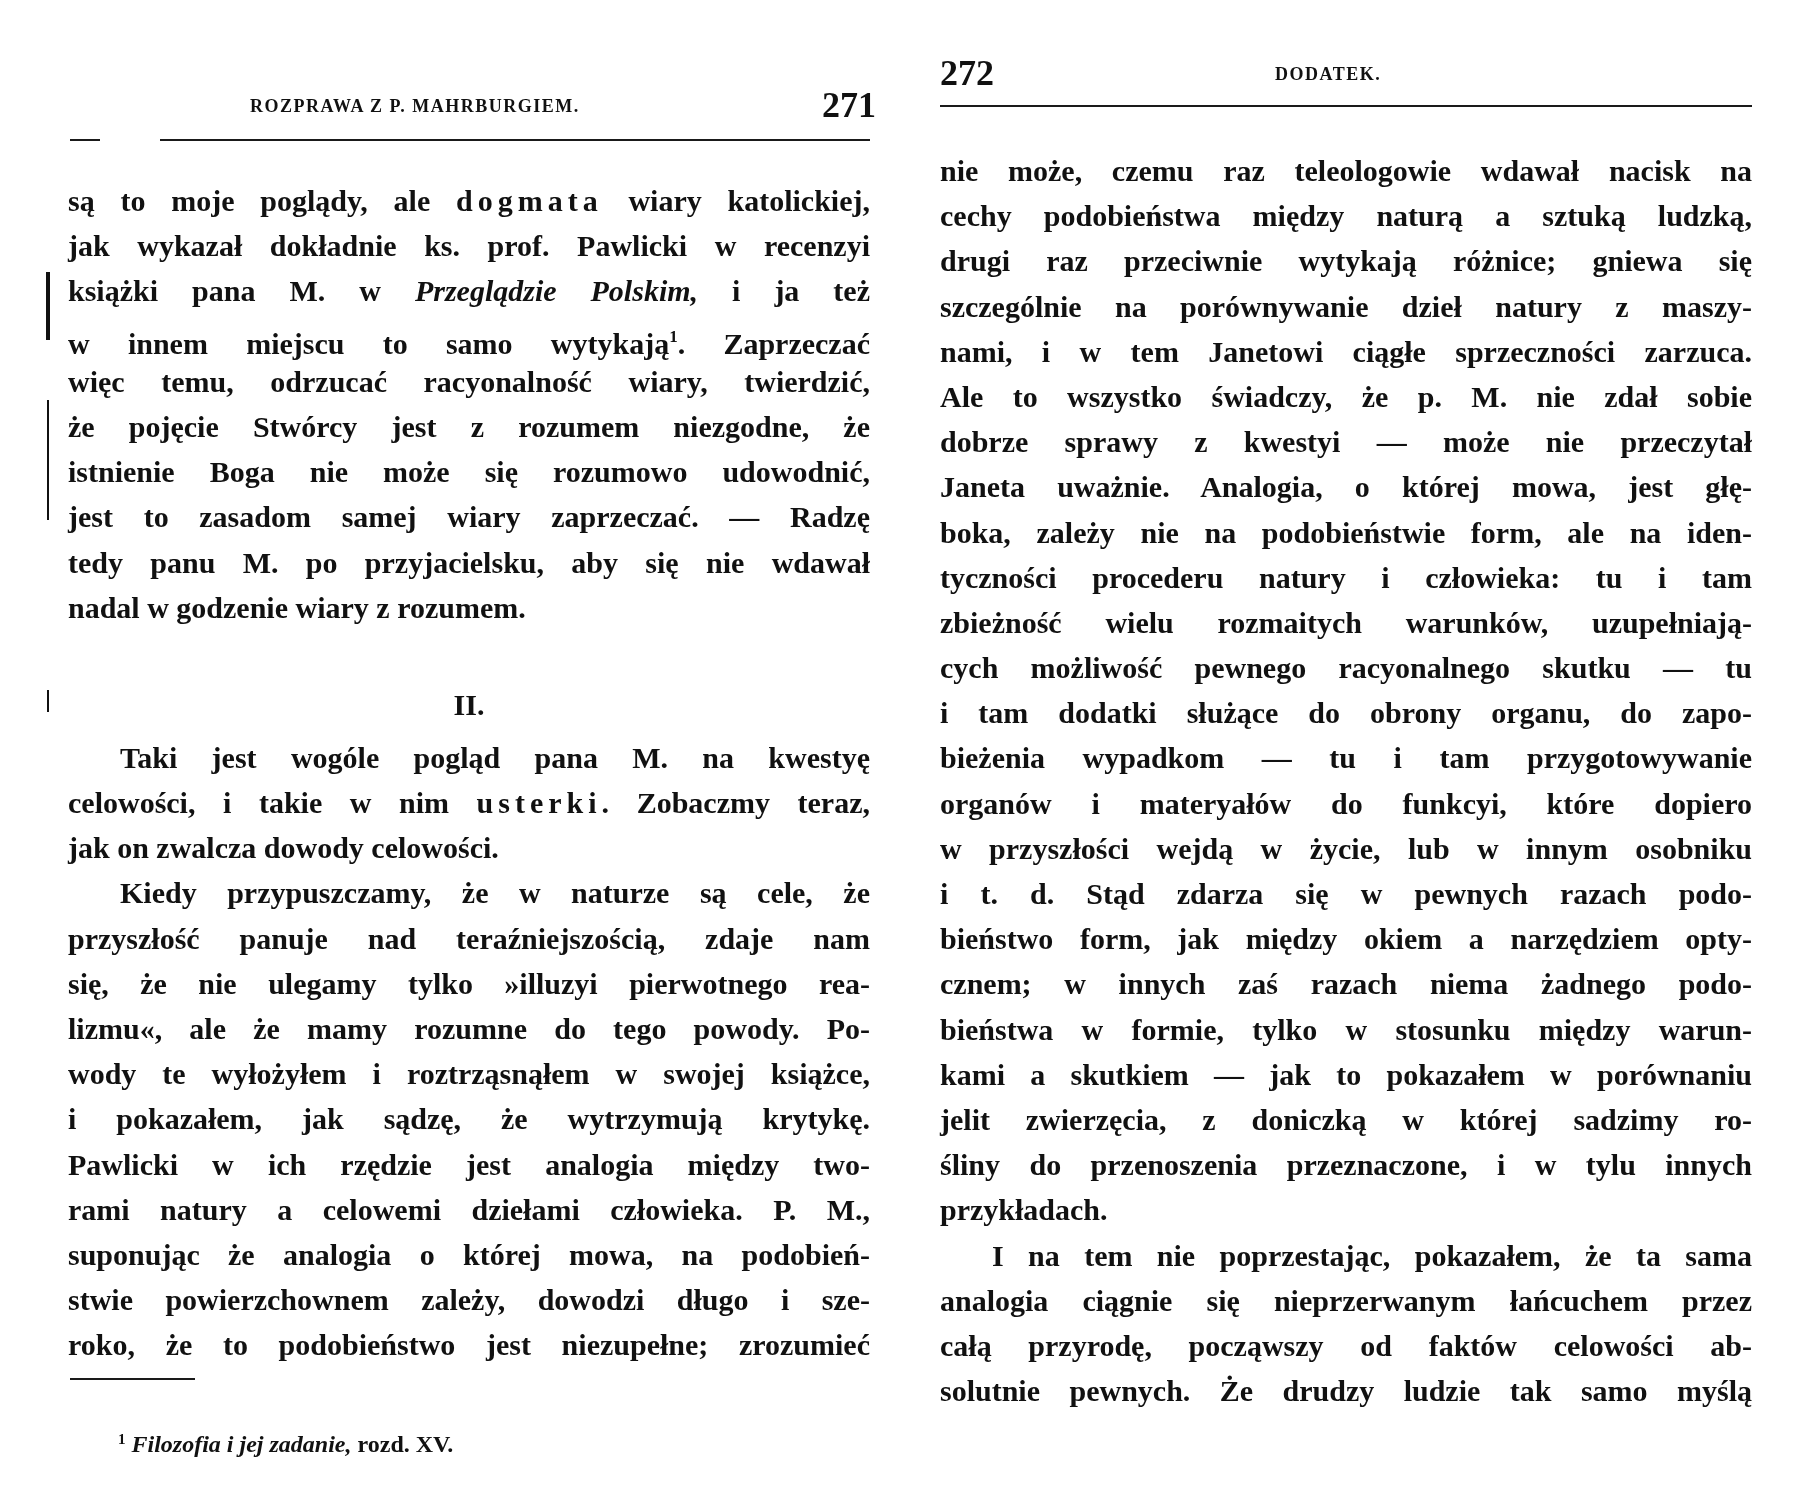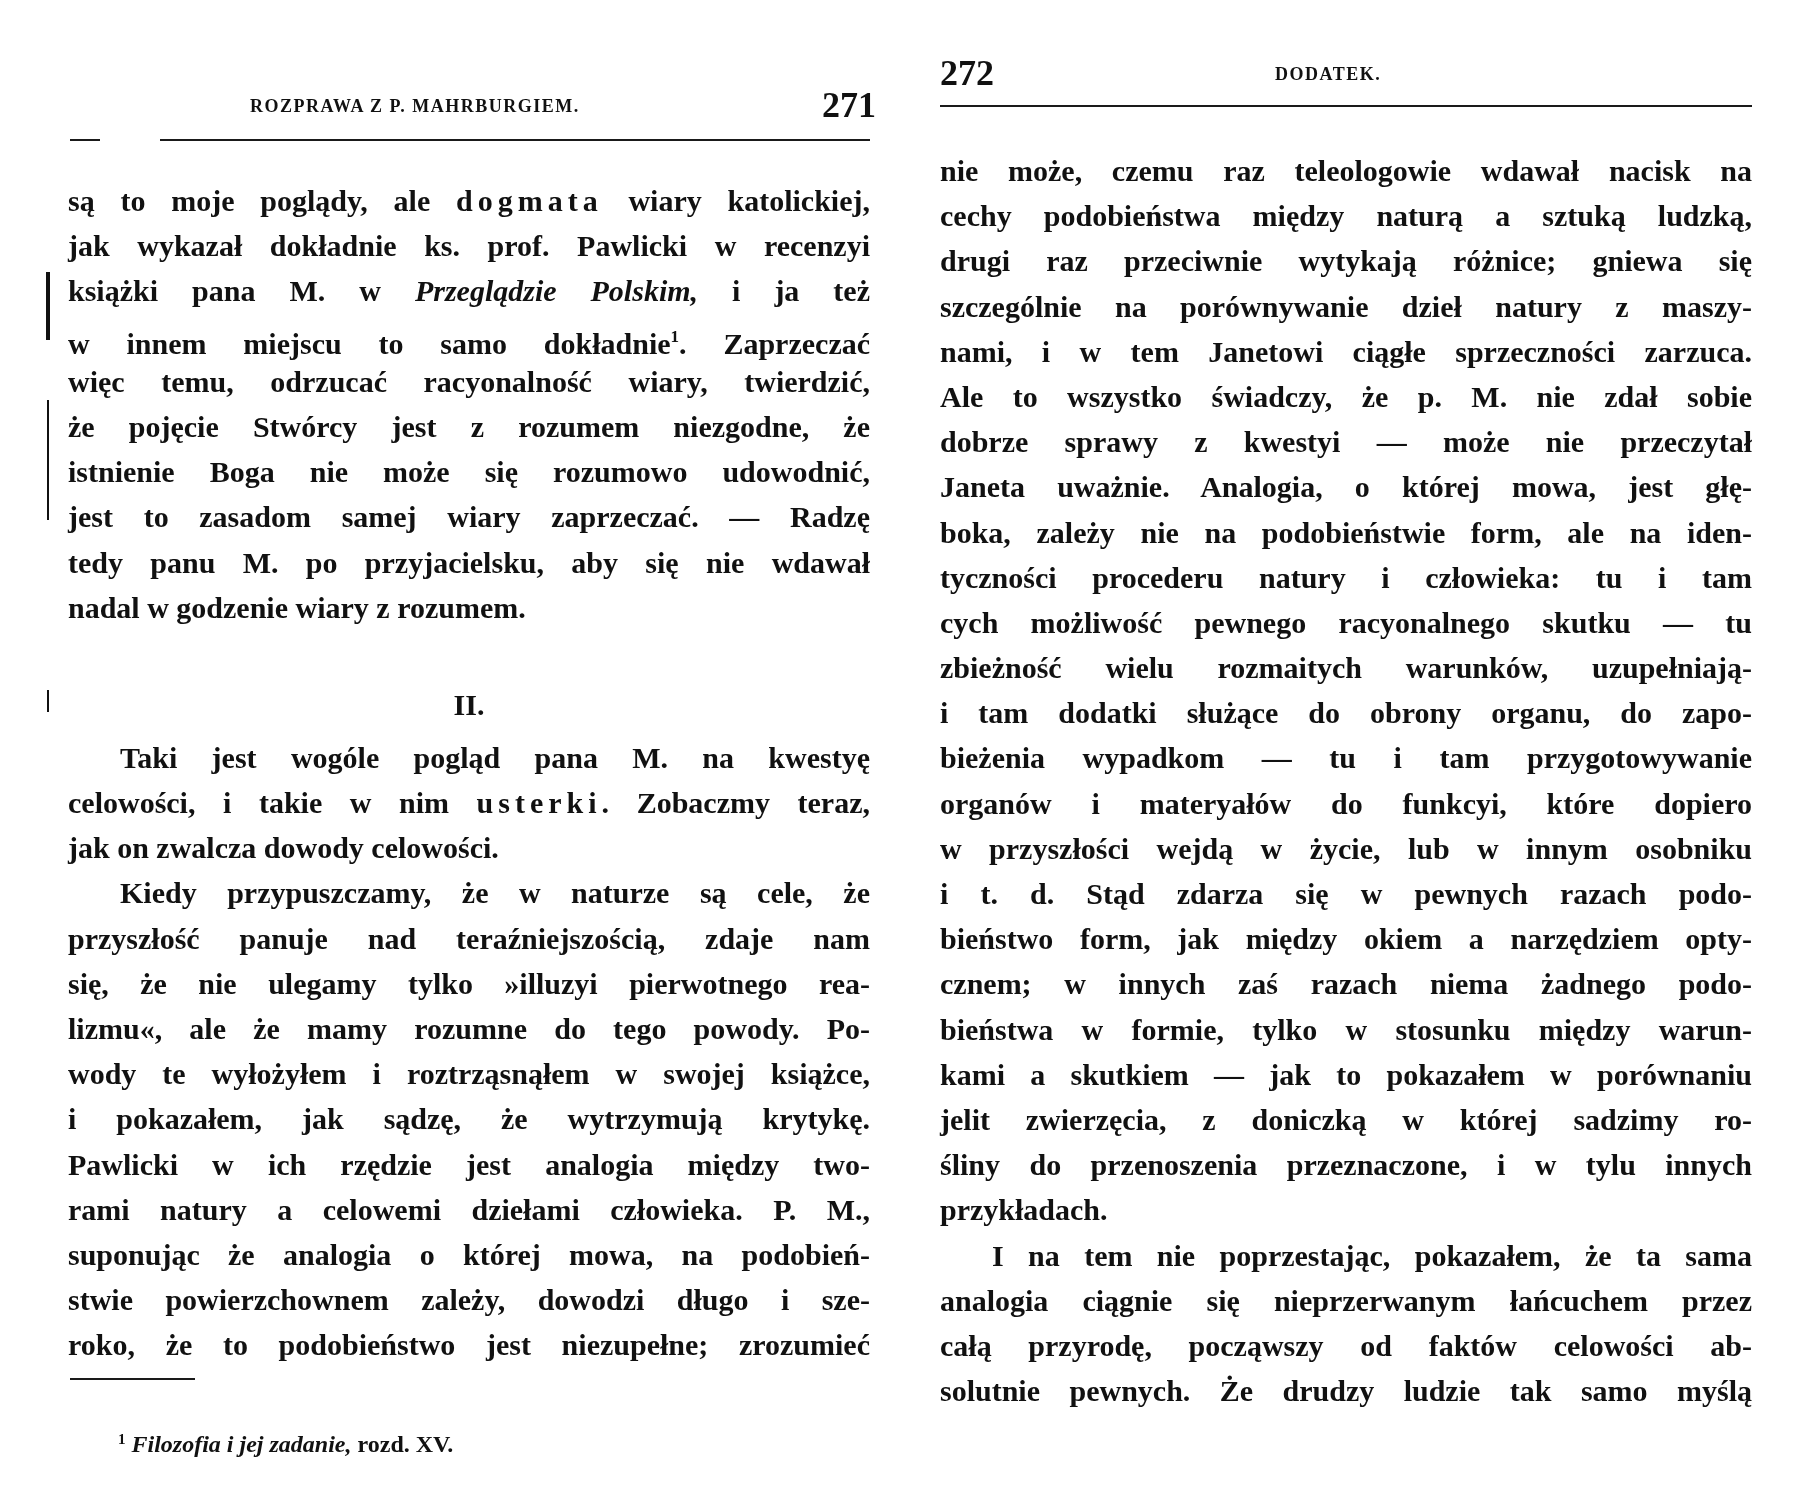--- a/index.html
+++ b/index.html
@@ -60,21 +60,21 @@
   <div class="rule" style="left:160px; top:139px; width:710px;"></div>
 
   <div class="margin-mark" style="left:46px; top:272px; width:4px; height:68px;"></div>
   <div class="margin-mark" style="left:47px; top:400px; width:2px; height:120px;"></div>
   <div class="margin-mark" style="left:47px; top:690px; width:2px; height:22px;"></div>
 
   <div class="body-text" style="left:68px; top:178px; width:802px;">
     <span class="line"><span>są to moje poglądy, ale </span><span class="spaced">dogmata</span><span> wiary katolickiej,</span></span>
     <span class="line">jak wykazał dokładnie ks. prof. Pawlicki w recenzyi</span>
     <span class="line"><span>książki pana M. w </span><em>Przeglądzie Polskim,</em><span> i ja też</span></span>
-    <span class="line"><span>w innem miejscu to samo dokładnie</span><sup class="fn">1</sup><span>. Zaprzeczać</span></span>
+    <span class="line"><span>w innem miejscu to samo wytykają</span><sup class="fn">1</sup><span>. Zaprzeczać</span></span>
     <span class="line">więc temu, odrzucać racyonalność wiary, twierdzić,</span>
     <span class="line">że pojęcie Stwórcy jest z rozumem niezgodne, że</span>
     <span class="line">istnienie Boga nie może się rozumowo udowodnić,</span>
     <span class="line">jest to zasadom samej wiary zaprzeczać. — Radzę</span>
     <span class="line">tedy panu M. po przyjacielsku, aby się nie wdawał</span>
     <span class="line last">nadal w godzenie wiary z rozumem.</span>
 
     <span class="line" style="height:45px;"></span>
     <span class="line heading-center" style="height:60px; line-height:60px;">II.</span>
 
@@ -110,22 +110,22 @@
     <span class="line">nie może, czemu raz teleologowie wdawał nacisk na</span>
     <span class="line">cechy podobieństwa między naturą a sztuką ludzką,</span>
     <span class="line">drugi raz przeciwnie wytykają różnice; gniewa się</span>
     <span class="line">szczególnie na porównywanie dzieł natury z maszy-</span>
     <span class="line">nami, i w tem Janetowi ciągłe sprzeczności zarzuca.</span>
     <span class="line">Ale to wszystko świadczy, że p. M. nie zdał sobie</span>
     <span class="line">dobrze sprawy z kwestyi — może nie przeczytał</span>
     <span class="line">Janeta uważnie. Analogia, o której mowa, jest głę-</span>
     <span class="line">boka, zależy nie na podobieństwie form, ale na iden-</span>
     <span class="line">tyczności procederu natury i człowieka: tu i tam</span>
+    <span class="line">zbieżność wielu rozmaitych warunków, uzupełniają-</span>
     <span class="line">cych możliwość pewnego racyonalnego skutku — tu</span>
-    <span class="line">zbieżność wielu rozmaitych warunków, uzupełniają-</span>
     <span class="line">i tam dodatki służące do obrony organu, do zapo-</span>
     <span class="line">bieżenia wypadkom — tu i tam przygotowywanie</span>
     <span class="line">organów i materyałów do funkcyi, które dopiero</span>
     <span class="line">w przyszłości wejdą w życie, lub w innym osobniku</span>
     <span class="line">i t. d. Stąd zdarza się w pewnych razach podo-</span>
     <span class="line">bieństwo form, jak między okiem a narzędziem opty-</span>
     <span class="line">cznem; w innych zaś razach niema żadnego podo-</span>
     <span class="line">bieństwa w formie, tylko w stosunku między warun-</span>
     <span class="line">kami a skutkiem — jak to pokazałem w porównaniu</span>
     <span class="line">jelit zwierzęcia, z doniczką w której sadzimy ro-</span>

